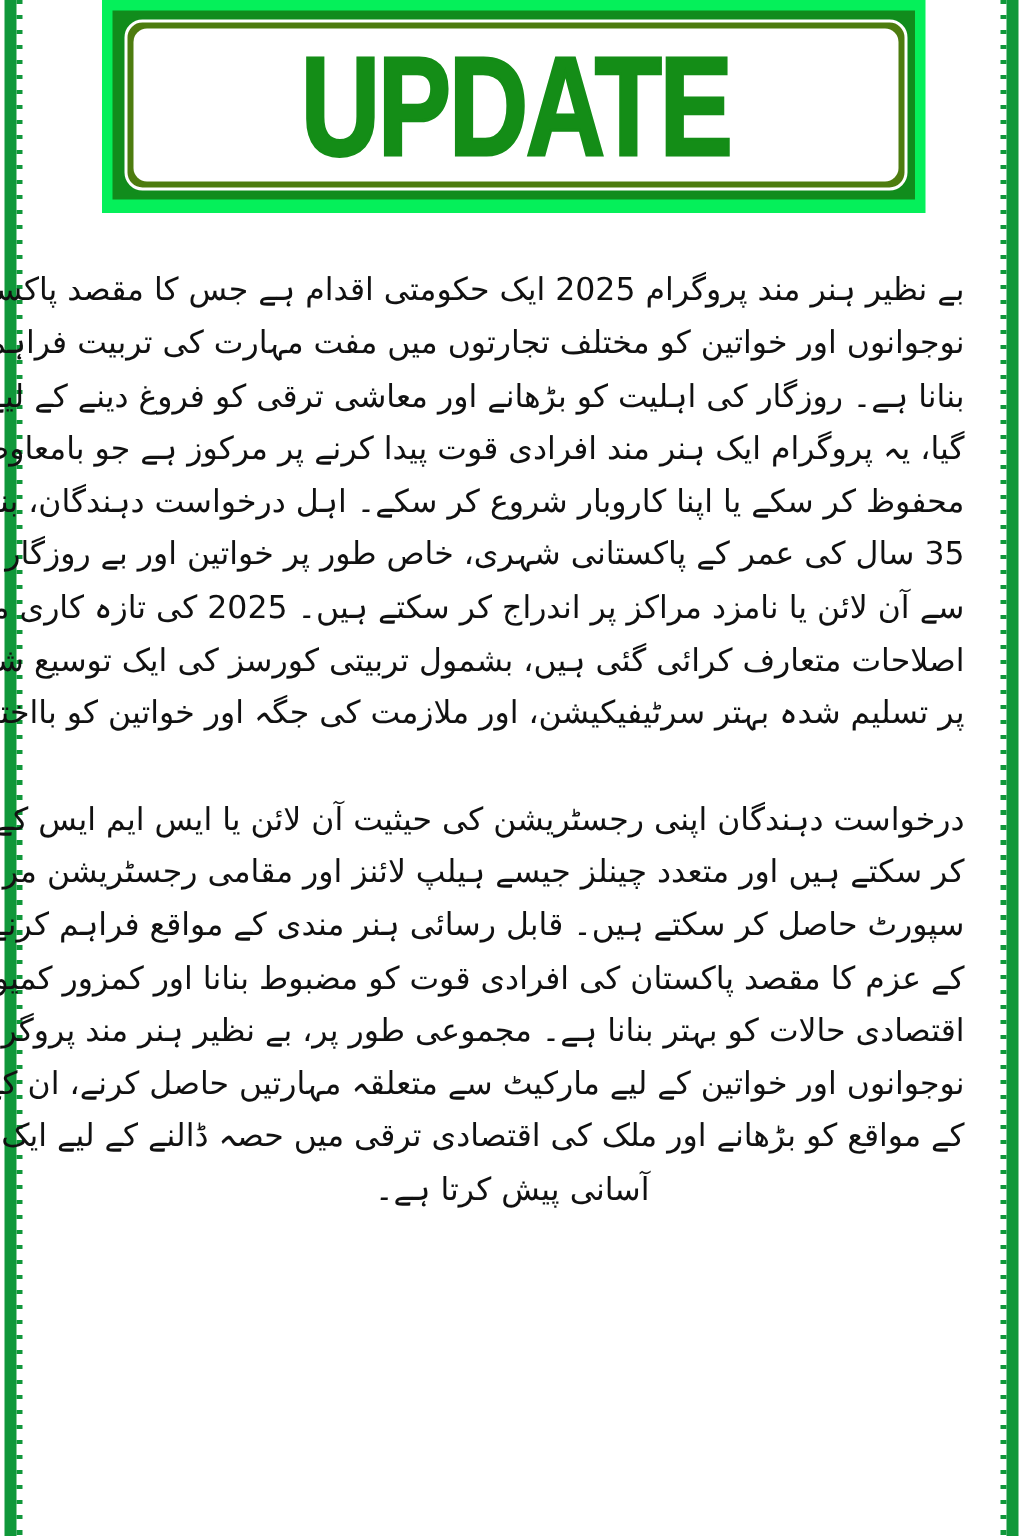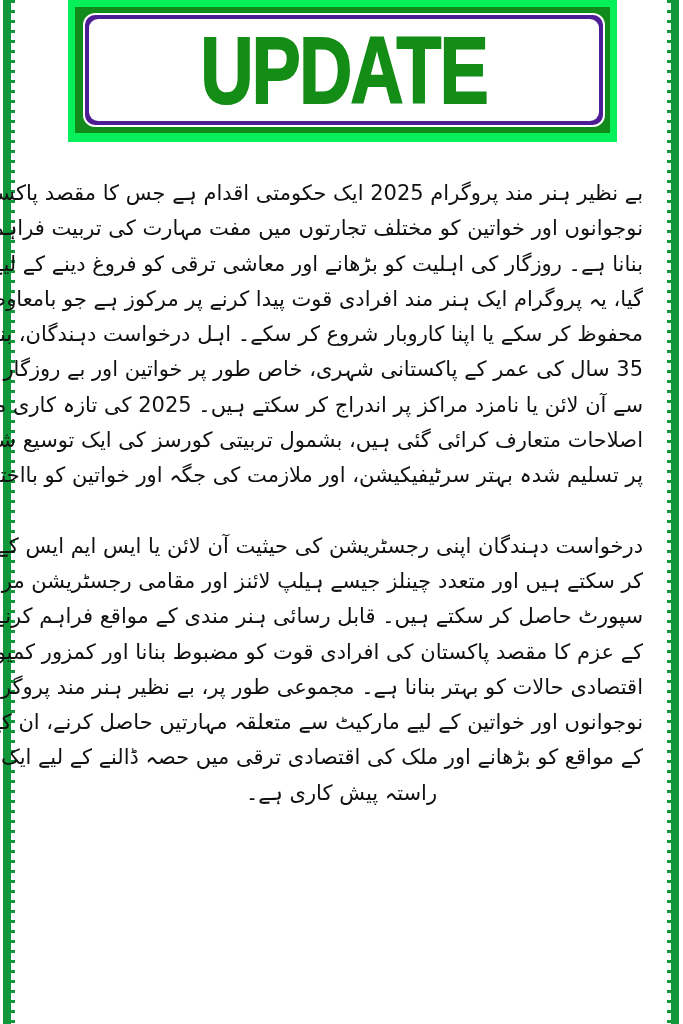--- a/index.html
+++ b/index.html
@@ -42,21 +42,21 @@
     .banner-inner {
       position: absolute;
       left: 7px; top: 7px; right: 7px; bottom: 9px;
       background: #118c1c;
     }
     .banner-frame {
       position: absolute;
       left: 8px; top: 6px; right: 5px; bottom: 6px;
       border: 2px solid #ffffff;
       border-radius: 12px;
-      background: #4c1d95;
+      background: #4d7c0f;
     }
     .banner-white {
       position: absolute;
       left: 4px; top: 4px; right: 4px; bottom: 4px;
       background: #ffffff;
       border-radius: 9px;
       display: flex;
       align-items: center;
       justify-content: center;
     }
@@ -125,15 +125,15 @@
     <span class="line">پر تسلیم شدہ بہتر سرٹیفیکیشن، اور ملازمت کی جگہ اور خواتین کو بااختیار بنانے کے لیے</span>
   </p>
   <p class="para">
     <span class="line">درخواست دہندگان اپنی رجسٹریشن کی حیثیت آن لائن یا ایس ایم ایس کے ذریعے ٹریک</span>
     <span class="line">کر سکتے ہیں اور متعدد چینلز جیسے ہیلپ لائنز اور مقامی رجسٹریشن مراکز کے ذریعے</span>
     <span class="line">سپورٹ حاصل کر سکتے ہیں۔ قابل رسائی ہنر مندی کے مواقع فراہم کرنے کے پروگرام</span>
     <span class="line">کے عزم کا مقصد پاکستان کی افرادی قوت کو مضبوط بنانا اور کمزور کمیونٹیز کے سماجی و</span>
     <span class="line">اقتصادی حالات کو بہتر بنانا ہے۔ مجموعی طور پر، بے نظیر ہنر مند پروگرام 2025</span>
     <span class="line">نوجوانوں اور خواتین کے لیے مارکیٹ سے متعلقہ مہارتیں حاصل کرنے، ان کے روزگار</span>
     <span class="line">کے مواقع کو بڑھانے اور ملک کی اقتصادی ترقی میں حصہ ڈالنے کے لیے ایک قابل قدر</span>
-    <span class="line">راستہ پیش کاری ہے۔</span>
+    <span class="line">آسانی پیش کرتا ہے۔</span>
   </p>
 </div>
 
 </body></html>

